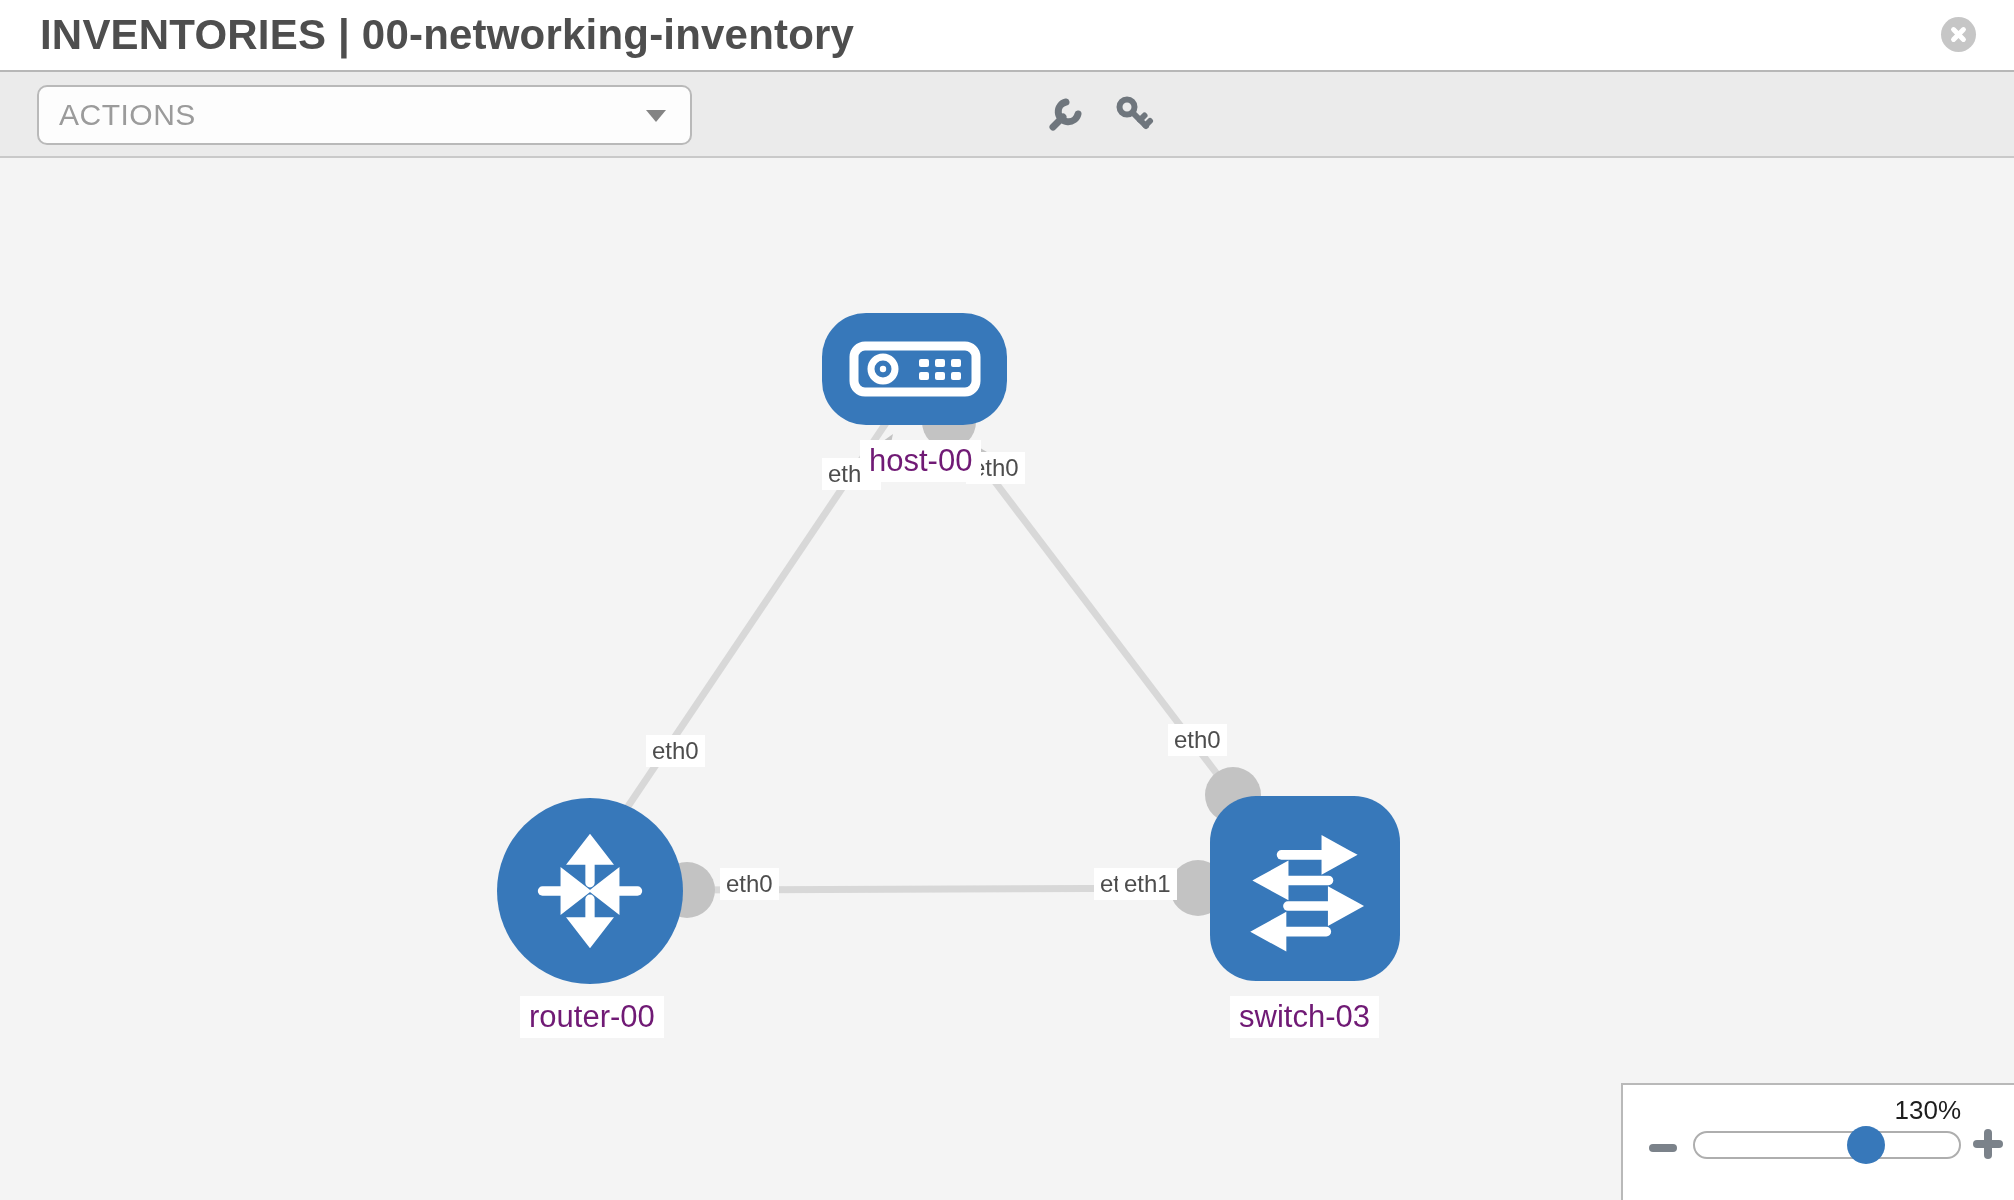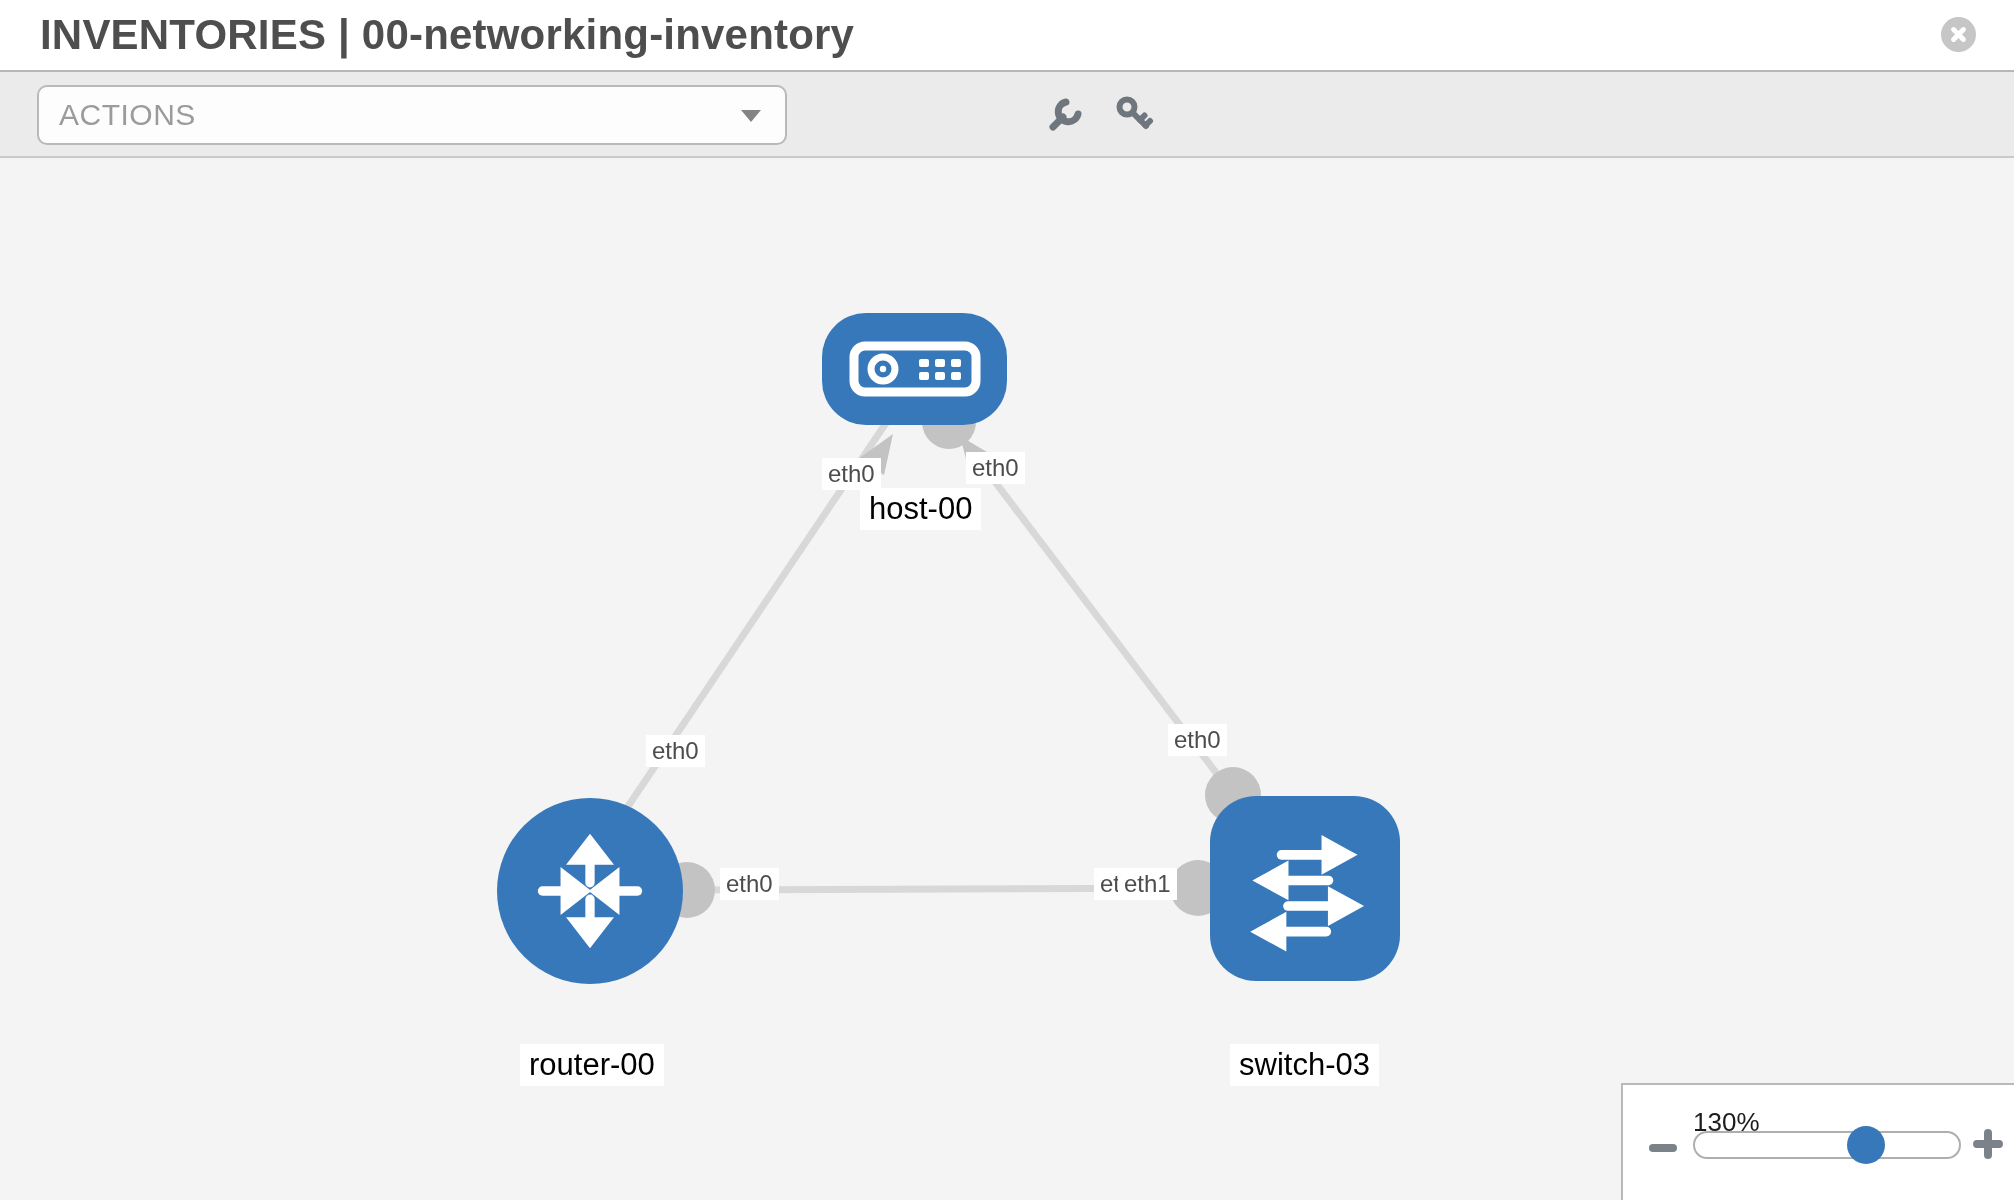--- a/index.html
+++ b/index.html
@@ -20,58 +20,58 @@
   
   .toolbar { position:relative; height:88px; background:#ebebeb;
     border-top:2px solid #b7b7b7; border-bottom:2px solid #c9c9c9; }
   .dropdown { position:absolute; top:13px; height:60px; background:#fdfdfd;
     border:2px solid #b9b9b9; border-radius:10px; cursor:pointer; }
   .dropdown .dd-label { position:absolute; left:20px; top:0; line-height:56px;
     font-size:30px; color:#9b9b9b; letter-spacing:.5px; }
   .caret { position:absolute; right:24px; top:23px; width:0; height:0;
     border-left:10px solid transparent; border-right:10px solid transparent;
     border-top:12px solid #848484; }
-  .dd-actions { left:37px; width:750px; }
+  .dd-actions { left:37px; width:655px; }
   .dd-search  { left:1183px; width:784px; }
   .tool-icon { position:absolute; top:94px; width:40px; height:40px; cursor:pointer; }
   .tool-icon.wrench { left:1046px; }
   .tool-icon.key    { left:1114px; }
   .toolbar { top:0; }
   .tool-icon { top:22px; }
 
   
   .canvas { position:relative; height:1042px; background:#f4f4f4; overflow:hidden; }
   .net-svg { position:absolute; left:0; top:0; }
 
   .node { position:absolute; background:#3778ba; display:flex;
     align-items:center; justify-content:center; cursor:pointer; }
   .node-host   { left:822px; top:155px; width:185px; height:112px; border-radius:44px; }
   .node-router { left:497px; top:640px; width:186px; height:186px; border-radius:50%; }
   .node-switch { left:1210px; top:638px; width:190px; height:185px; border-radius:46px; }
 
   .chip { position:absolute; background:#ffffff; color:#4d4d4d;
     font-size:24px; line-height:30px; padding:1px 6px; white-space:nowrap; }
-  .node-label { position:absolute; background:#ffffff; color:#000000;
-    font-size:31px; line-height:38px; padding:2px 9px; white-space:nowrap;margin-top:48px; }
+  .node-label { position:absolute; background:#ffffff; color:#701a75;
+    font-size:31px; line-height:38px; padding:2px 9px; white-space:nowrap; }
   .lbl-host   { left:860px; top:282px; }
   .lbl-router { left:520px; top:838px; }
   .lbl-switch { left:1230px; top:838px; }
   .chip-0 { left:822px;  top:300px; }
   .chip-1 { left:966px;  top:294px; }
   .chip-2 { left:646px;  top:577px; }
   .chip-3 { left:1168px; top:566px; }
   .chip-4 { left:720px;  top:710px; }
   .chip-5 { left:1094px; top:710px; }
   .chip-6 { left:1118px; top:710px; }
 
   
   .zoom-panel { position:absolute; left:1621px; top:925px; width:500px; height:200px;
     background:#ffffff; border:2px solid #b9b9b9; }
-  .zoom-level { position:absolute; left:70px; top:22px; width:268px;
-    text-align:left; font-size:26px; color:#1d1d1d; }
+  .zoom-level { position:absolute; left:70px; top:10px; width:268px;
+    text-align:right; font-size:26px; color:#1d1d1d; }
   .zoom-minus { position:absolute; left:26px; top:54px; width:28px; height:18px; cursor:pointer; }
   .zoom-minus .bar-h { position:absolute; left:0; top:5px; width:28px; height:8px;
     background:#7b828a; border-radius:4px; }
   .zoom-plus { position:absolute; left:350px; top:44px; width:30px; height:30px; cursor:pointer; }
   .zoom-plus .bar-h { position:absolute; left:0; top:11px; width:30px; height:8px;
     background:#7b828a; border-radius:4px; }
   .zoom-plus .bar-v { position:absolute; left:11px; top:0; width:8px; height:30px;
     background:#7b828a; border-radius:4px; }
   .zoom-track { position:absolute; left:70px; top:46px; width:268px; height:28px;
     background:#ffffff; border:2px solid #aeaeae; border-radius:15px; cursor:pointer; }

